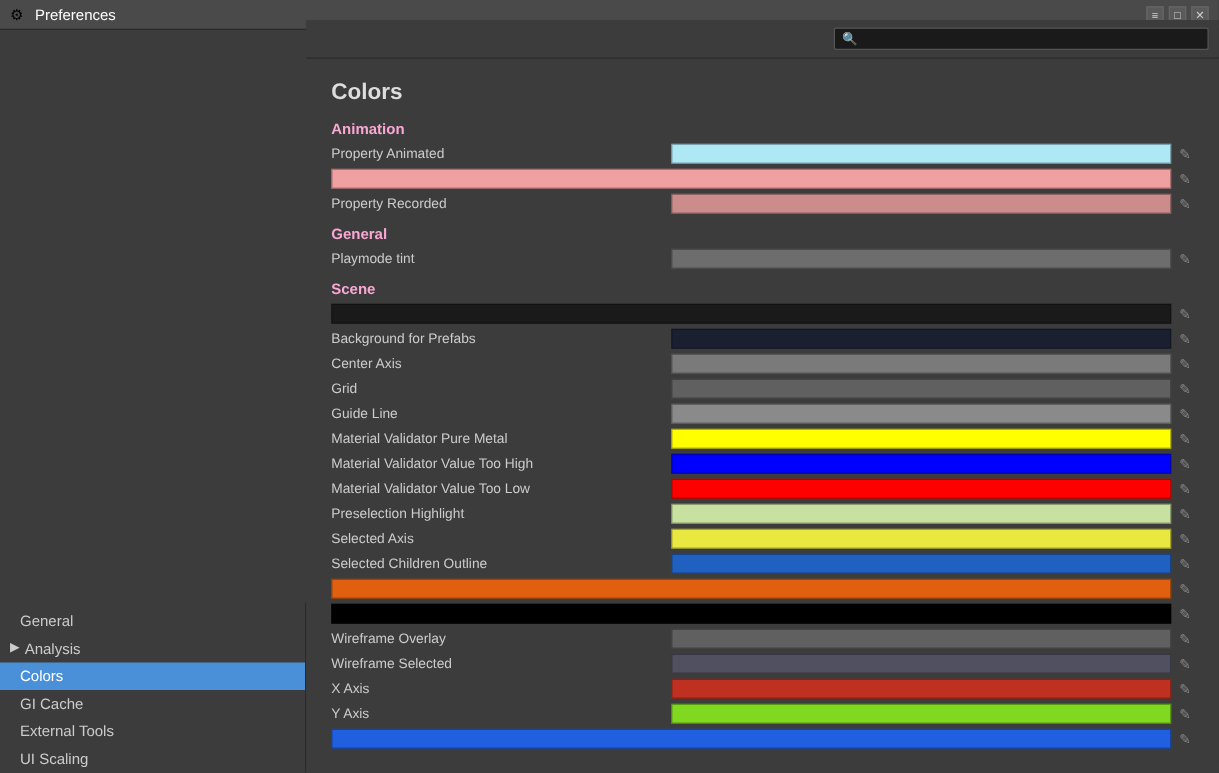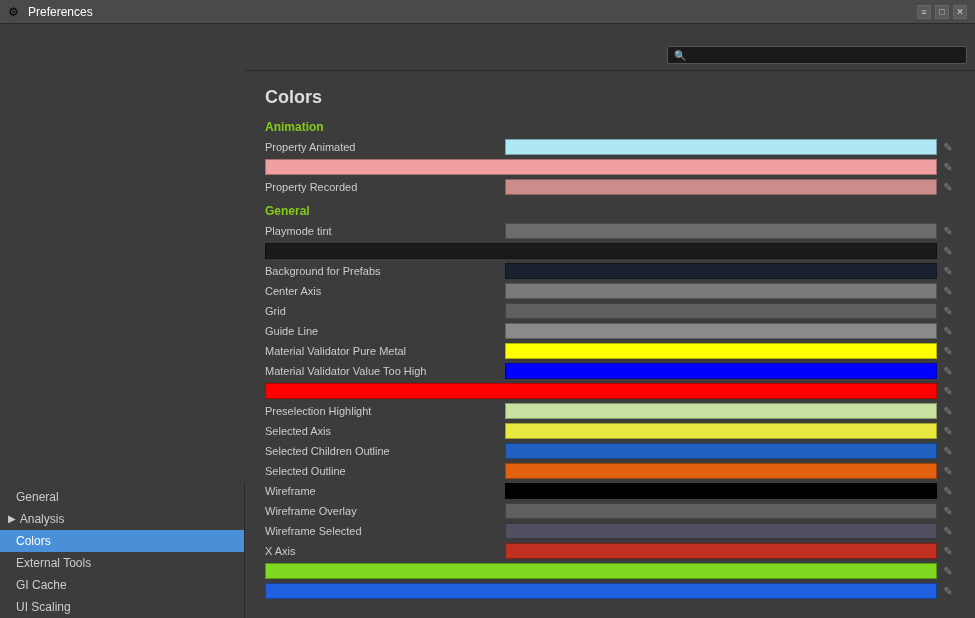--- a/index.html
+++ b/index.html
@@ -126,33 +126,33 @@
     .content-scroll::-webkit-scrollbar-thumb {
       background: #666;
     }
     .page-title {
       color: #ddd;
       font-size: 18px;
       font-weight: bold;
       margin-bottom: 12px;
     }
     .section-header {
-      color: #84cc16;
+      color: #f9a8d4;
       font-weight: bold;
       font-size: 12px;
       margin: 8px 0 4px 0;
     }
     .color-row {
       display: flex;
       align-items: center;
       margin-bottom: 2px;
       min-height: 18px;
     }
     .color-label {
-      width: 240px;
+      width: 272px;
       color: #ccc;
       font-size: 11px;
       flex-shrink: 0;
     }
     .color-swatch-wrap {
       flex: 1;
       display: flex;
       align-items: center;
     }
     .color-swatch {
@@ -195,24 +195,24 @@
         <span>General</span>
       </div>
       <div class="sidebar-item has-arrow">
         <span class="sidebar-arrow">▶</span>
         <span>Analysis</span>
       </div>
       <div class="sidebar-item active">
         <span>Colors</span>
       </div>
       <div class="sidebar-item">
+        <span>GI Cache</span>
+      </div>
+      <div class="sidebar-item">
         <span>External Tools</span>
-      </div>
-      <div class="sidebar-item">
-        <span>GI Cache</span>
       </div>
       <div class="sidebar-item">
         <span>UI Scaling</span>
       </div>
     </div>
   <div class="content-area">
     <div class="search-bar clearfix">
       <div class="search-input-wrap">
         <span class="search-icon-span">🔍</span>
         <input type="text" style="">
@@ -244,20 +244,21 @@
             </div>
           </div>
           <div class="section-header">General</div>
           <div class="color-row">
             <div class="color-label">Playmode tint</div>
             <div class="color-swatch-wrap">
               <div class="color-swatch" style="background-color: rgba(224, 224, 224, 0.3);"></div>
               <span class="color-eyedropper">✎</span>
             </div>
           </div>
+          <div class="section-header">Scene</div>
           <div class="color-row">
             <div class="color-swatch-wrap">
               <div class="color-swatch" style="background-color: rgb(26, 26, 26);"></div>
               <span class="color-eyedropper">✎</span>
             </div>
           </div>
           <div class="color-row">
             <div class="color-label">Background for Prefabs</div>
             <div class="color-swatch-wrap">
               <div class="color-swatch" style="background-color: rgb(26, 32, 48);"></div>
@@ -293,20 +294,21 @@
             </div>
           </div>
           <div class="color-row">
             <div class="color-label">Material Validator Value Too High</div>
             <div class="color-swatch-wrap">
               <div class="color-swatch" style="background-color: rgb(0, 0, 255);"></div>
               <span class="color-eyedropper">✎</span>
             </div>
           </div>
           <div class="color-row">
+            <div class="color-label">Material Validator Value Too Low</div>
             <div class="color-swatch-wrap">
               <div class="color-swatch" style="background-color: rgb(255, 0, 0);"></div>
               <span class="color-eyedropper">✎</span>
             </div>
           </div>
           <div class="color-row">
             <div class="color-label">Preselection Highlight</div>
             <div class="color-swatch-wrap">
               <div class="color-swatch" style="background-color: rgb(200, 224, 160);"></div>
               <span class="color-eyedropper">✎</span>
@@ -320,28 +322,26 @@
             </div>
           </div>
           <div class="color-row">
             <div class="color-label">Selected Children Outline</div>
             <div class="color-swatch-wrap">
               <div class="color-swatch" style="background-color: rgb(32, 96, 192);"></div>
               <span class="color-eyedropper">✎</span>
             </div>
           </div>
           <div class="color-row">
-            <div class="color-label">Selected Outline</div>
             <div class="color-swatch-wrap">
               <div class="color-swatch" style="background-color: rgb(224, 96, 16);"></div>
               <span class="color-eyedropper">✎</span>
             </div>
           </div>
           <div class="color-row">
-            <div class="color-label">Wireframe</div>
             <div class="color-swatch-wrap">
               <div class="color-swatch" style="background-color: rgb(0, 0, 0);"></div>
               <span class="color-eyedropper">✎</span>
             </div>
           </div>
           <div class="color-row">
             <div class="color-label">Wireframe Overlay</div>
             <div class="color-swatch-wrap">
               <div class="color-swatch" style="background-color: rgb(96, 96, 96);"></div>
               <span class="color-eyedropper">✎</span>
@@ -355,20 +355,21 @@
             </div>
           </div>
           <div class="color-row">
             <div class="color-label">X Axis</div>
             <div class="color-swatch-wrap">
               <div class="color-swatch" style="background-color: rgb(192, 48, 32);"></div>
               <span class="color-eyedropper">✎</span>
             </div>
           </div>
           <div class="color-row">
+            <div class="color-label">Y Axis</div>
             <div class="color-swatch-wrap">
               <div class="color-swatch" style="background-color: rgb(128, 216, 32);"></div>
               <span class="color-eyedropper">✎</span>
             </div>
           </div>
           <div class="color-row">
             <div class="color-swatch-wrap">
               <div class="color-swatch" style="background-color: rgb(32, 96, 224);"></div>
               <span class="color-eyedropper">✎</span>
             </div>

